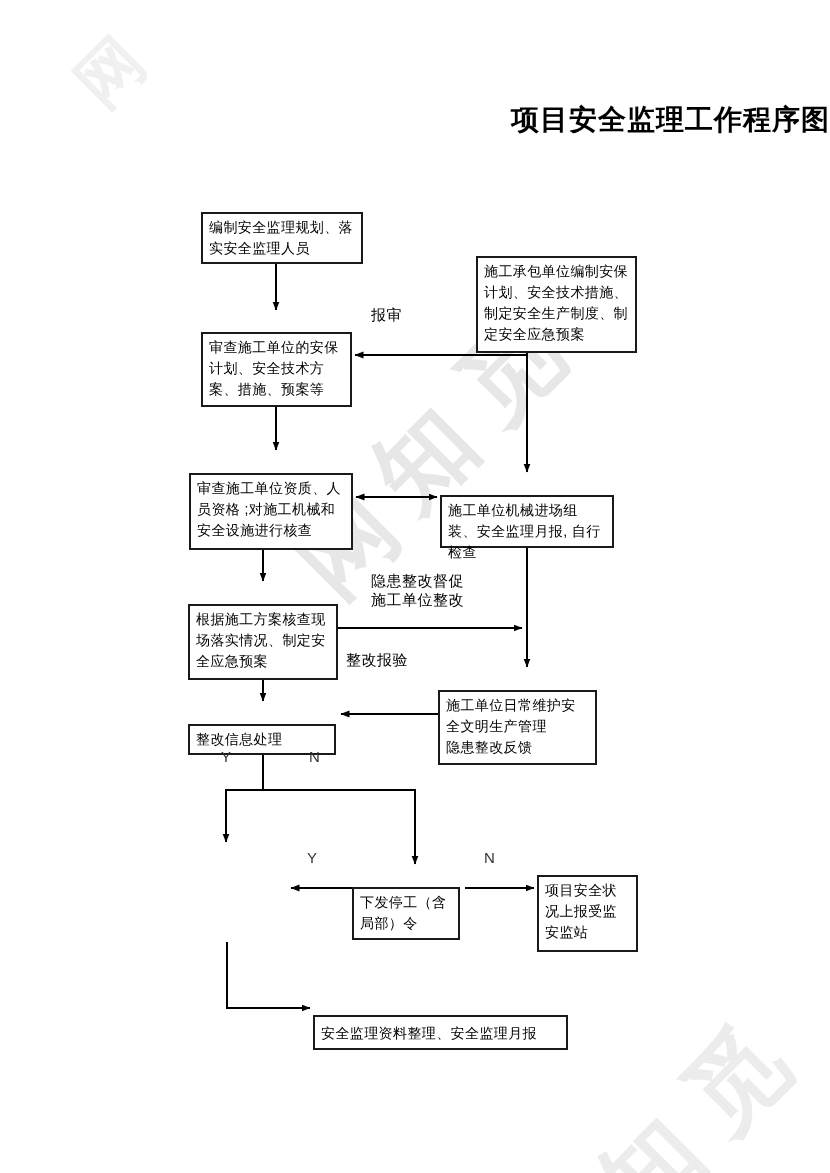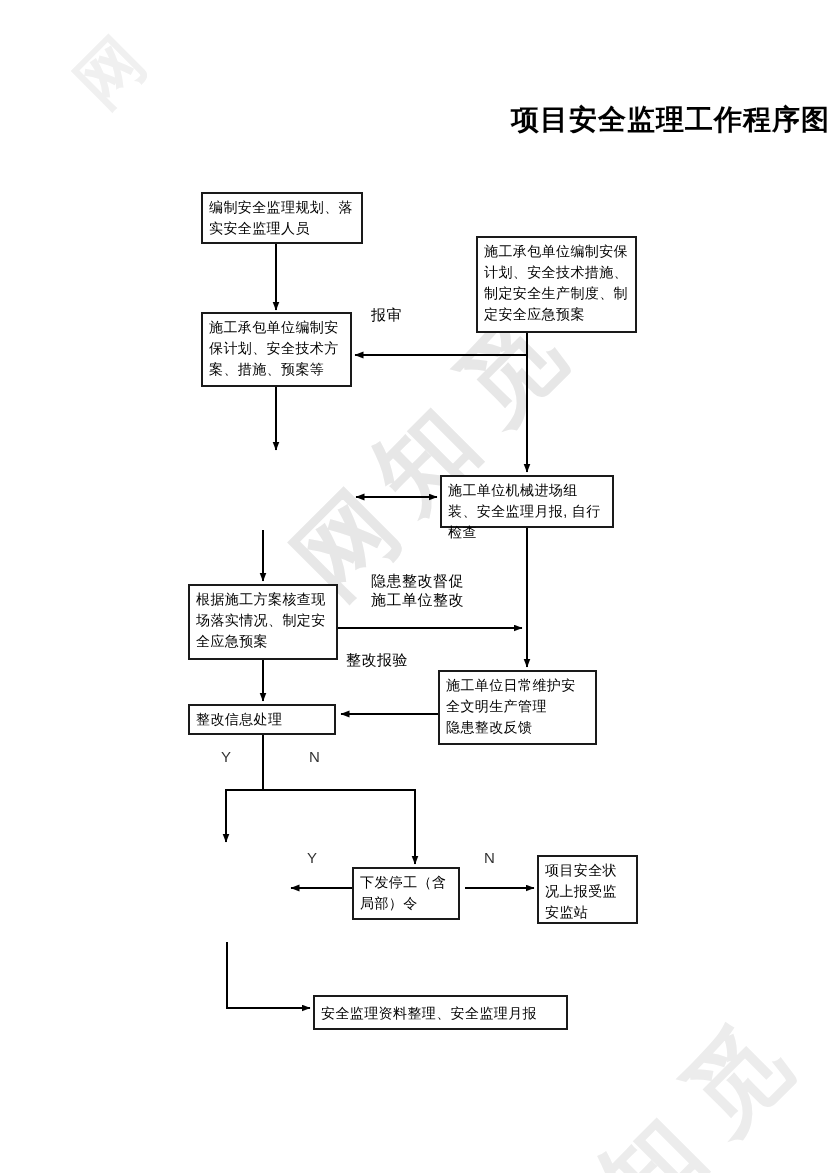--- a/index.html
+++ b/index.html
@@ -51,32 +51,33 @@
     z-index: 2;
     box-sizing: border-box;
     border: 2px solid #1a1a1a;
     background: #ffffff;
     font-size: 14px;
     line-height: 21px;
     letter-spacing: 0.4px;
     padding: 3px 6px;
     white-space: pre-line;
     text-align: left;
+    margin-top: 20px;
   }
   #node-plan                 { left: 201px; top: 192px; width: 162px; height: 52px; }
   #node-contractor-prep      { left: 476px; top: 236px; width: 161px; height: 97px; }
   #node-review-plan          { left: 201px; top: 312px; width: 151px; height: 75px; }
   #node-review-qualification { left: 189px; top: 453px; width: 164px; height: 77px; }
   #node-machinery-install    { left: 440px; top: 475px; width: 174px; height: 53px; }
   #node-site-verify          { left: 188px; top: 584px; width: 150px; height: 76px; }
   #node-daily-maintain       { left: 438px; top: 670px; width: 159px; height: 75px; }
   #node-rectify-info         { left: 188px; top: 704px; width: 148px; height: 31px; }
   #node-daily-patrol         { left: 163px; top: 845px; width: 125px; height: 97px; }
   #node-stop-work            { left: 352px; top: 867px; width: 108px; height: 53px; }
-  #node-report-status        { left: 537px; top: 855px; width: 101px; height: 69px; }
+  #node-report-status        { left: 537px; top: 855px; width: 101px; height: 77px; }
   #node-archive              { left: 313px; top: 995px; width: 255px; height: 35px; padding-top: 6px; }
   
   .edge-label {
     position: absolute;
     z-index: 2;
     font-size: 15px;
     line-height: 19px;
     white-space: pre-line;
     letter-spacing: 0.5px;
   }
@@ -136,22 +137,23 @@
       <path d="M227,942 L227,1008 L310,1008" marker-end="url(#arr)"></path>
     </g>
   </svg>
 
   <div id="title">项目安全监理工作程序图</div>
 
   <div class="node" id="node-plan">编制安全监理规划、落实安全监理人员</div>
 
   <div class="node" id="node-contractor-prep">施工承包单位编制安保计划、安全技术措施、制定安全生产制度、制定安全应急预案</div>
 
-  <div class="node" id="node-review-plan">施工承包单位编制安保计划、安全技术方案、措施、预案等</div>
+  <div class="node" id="node-review-plan">审查施工单位的安保计划、安全技术方案、措施、预案等</div>
 
+  <div class="node" id="node-review-qualification">审查施工单位资质、人员资格 ;对施工机械和安全设施进行核查</div>
 
   <div class="node" id="node-machinery-install">施工单位机械进场组装、安全监理月报, 自行检查</div>
 
   <div class="node" id="node-site-verify">根据施工方案核查现场落实情况、制定安全应急预案</div>
 
   <div class="node" id="node-daily-maintain">施工单位日常维护安全文明生产管理
 隐患整改反馈</div>
 
   <div class="node" id="node-rectify-info">整改信息处理</div>
 

